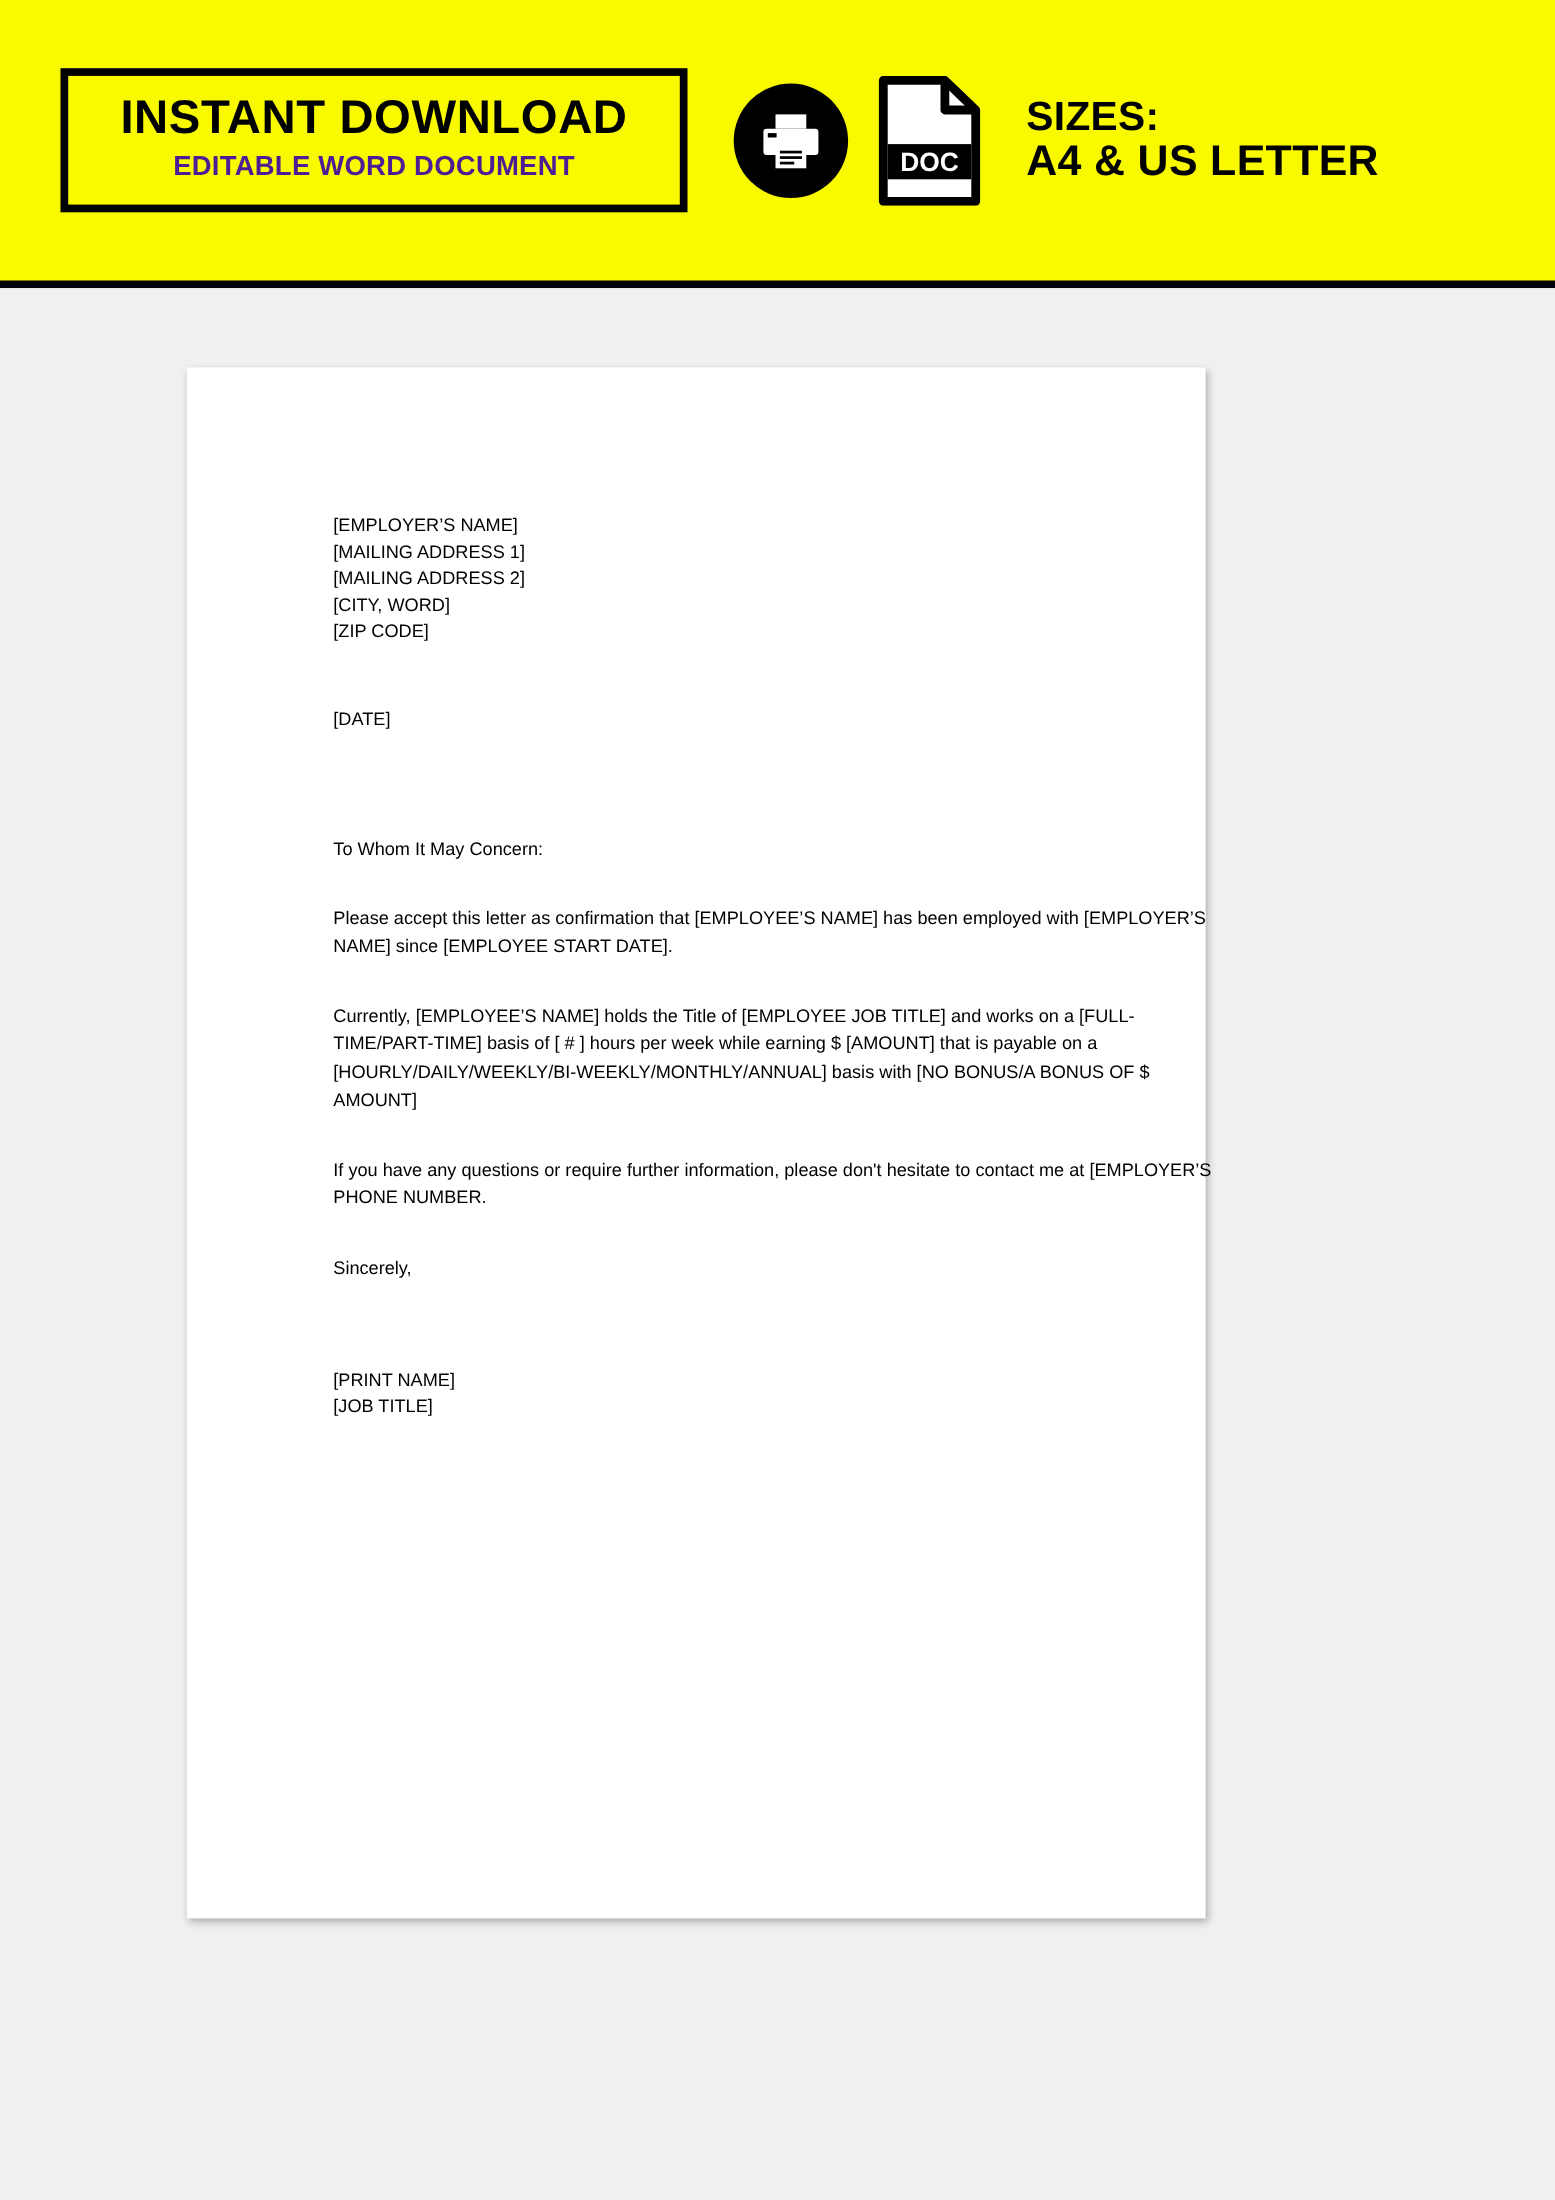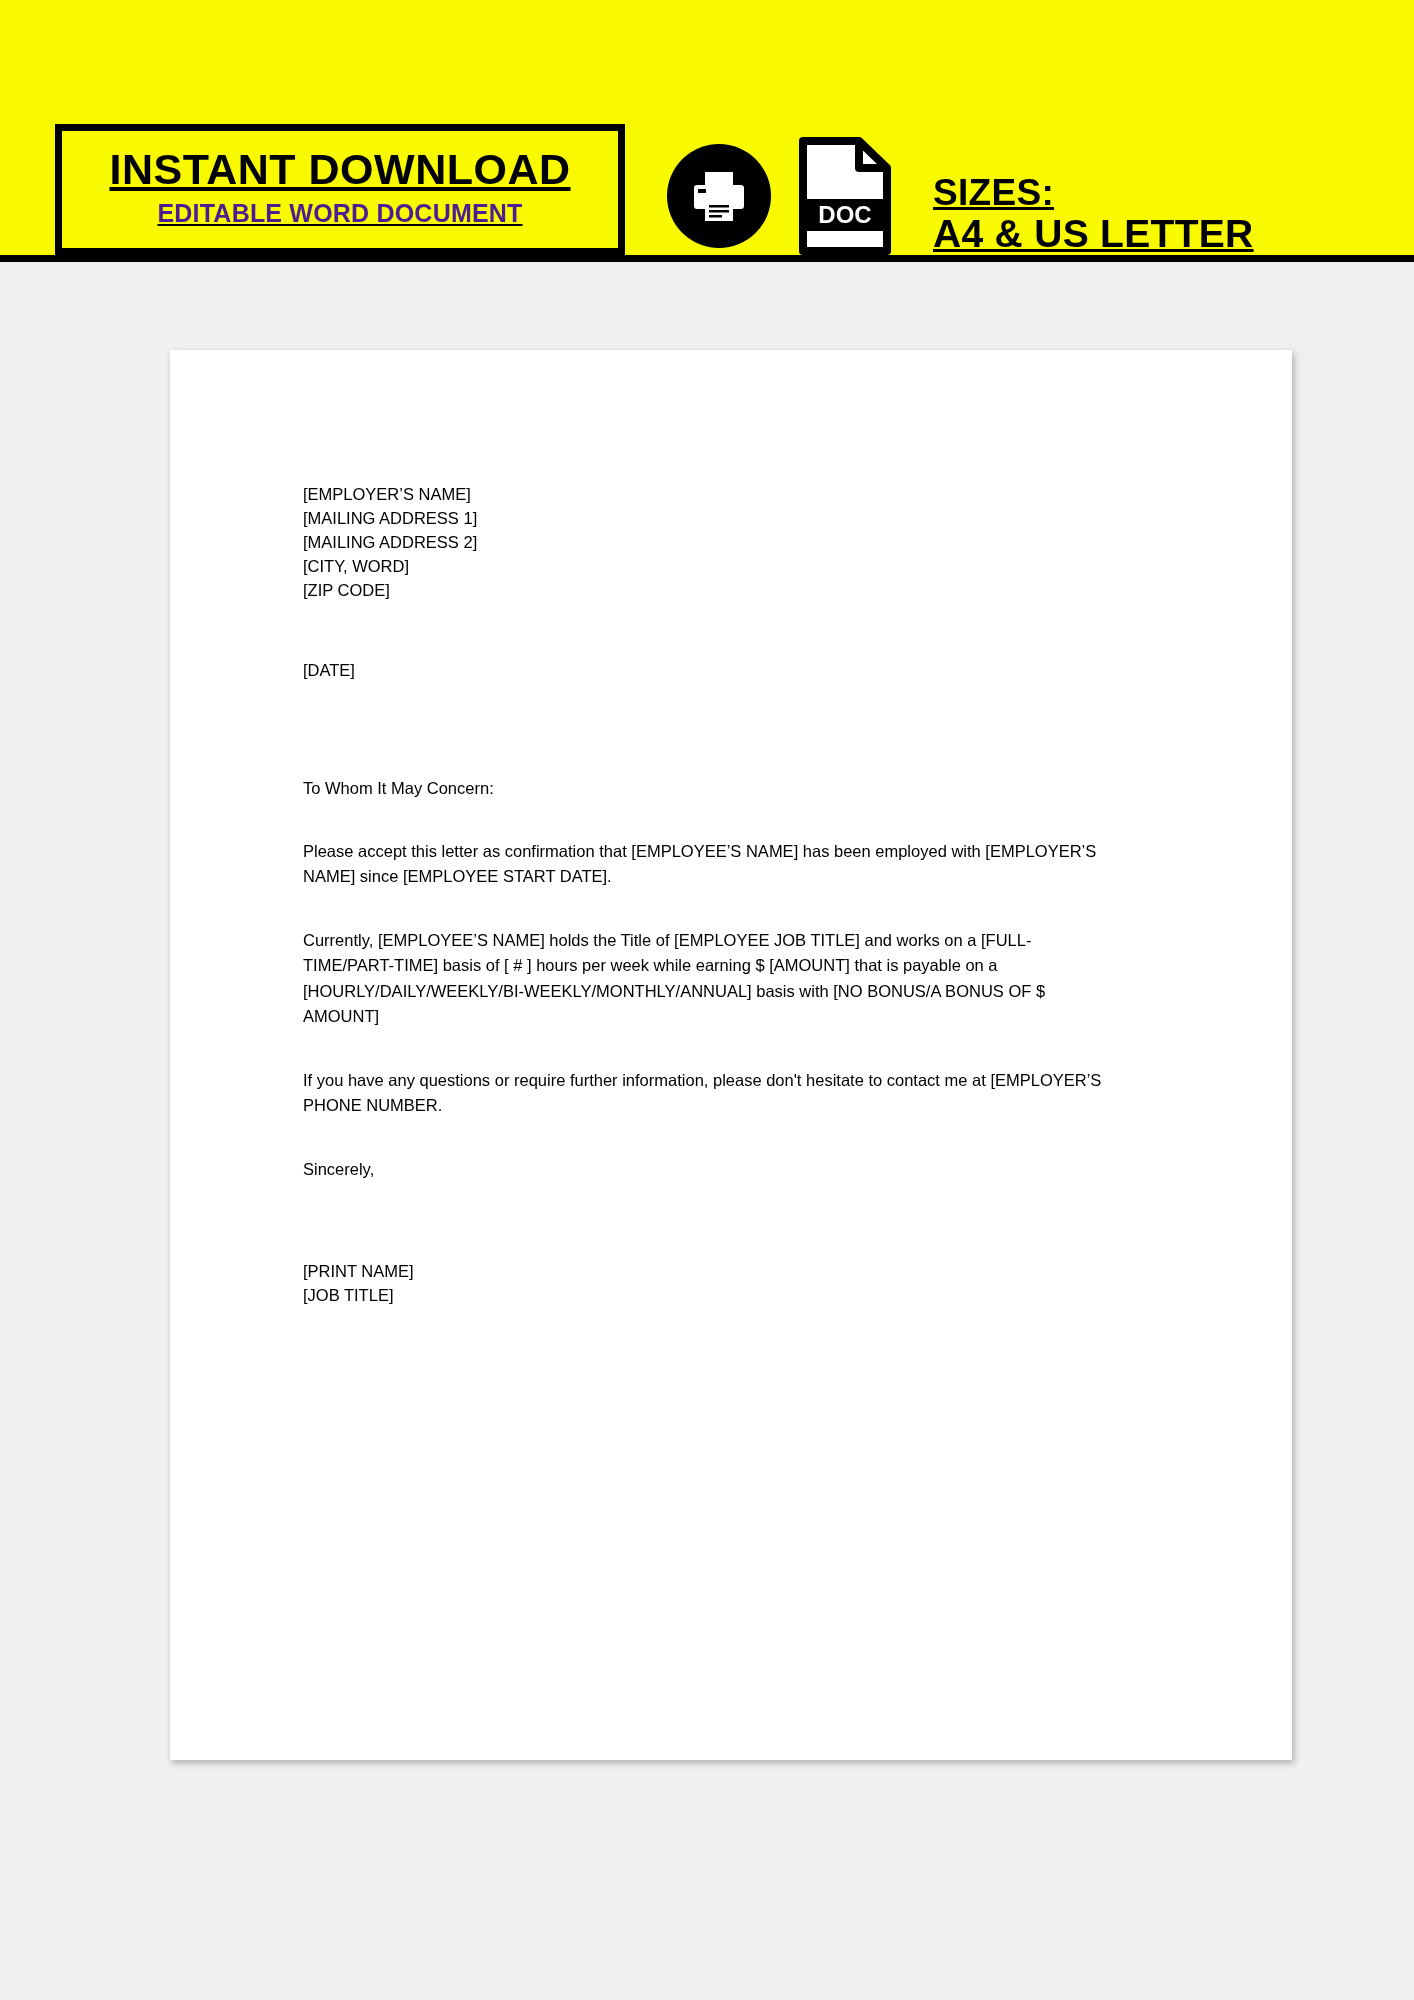--- a/index.html
+++ b/index.html
@@ -26,22 +26,21 @@
     box-sizing: border-box;
     border-bottom: 7px solid #000000;
   }
   .promo-inner {
     position: absolute;
     left: 0;
     top: 0;
     width: 1286px;
     height: 255px;
     display: flex;
-    align-items: flex-end;
-    text-decoration: underline;
+    align-items: center;
   }
   .promo-box {
     margin-left: 55px;
     border: 7px solid #000000;
     padding: 16px 34px 20px 34px;
     text-align: center;
     width: 570px;
     box-sizing: border-box;
   }
   .promo-title {
@@ -105,22 +104,22 @@
     position: absolute;
     top: 262px;
     left: 0;
     width: 1414px;
     height: 1738px;
     background: #f0f0f0;
   }
   .doc-page {
     position: absolute;
     left: 170px;
-    top: 88px;
-    width: 1122px;
+    top: 72px;
+    width: 926px;
     height: 1410px;
     background: #ffffff;
     box-shadow: 2px 3px 7px rgba(0,0,0,0.28);
   }
   .doc-body {
     position: absolute;
     left: 133px;
     top: 132px;
     width: 800px;
     font-size: 16.5px;

